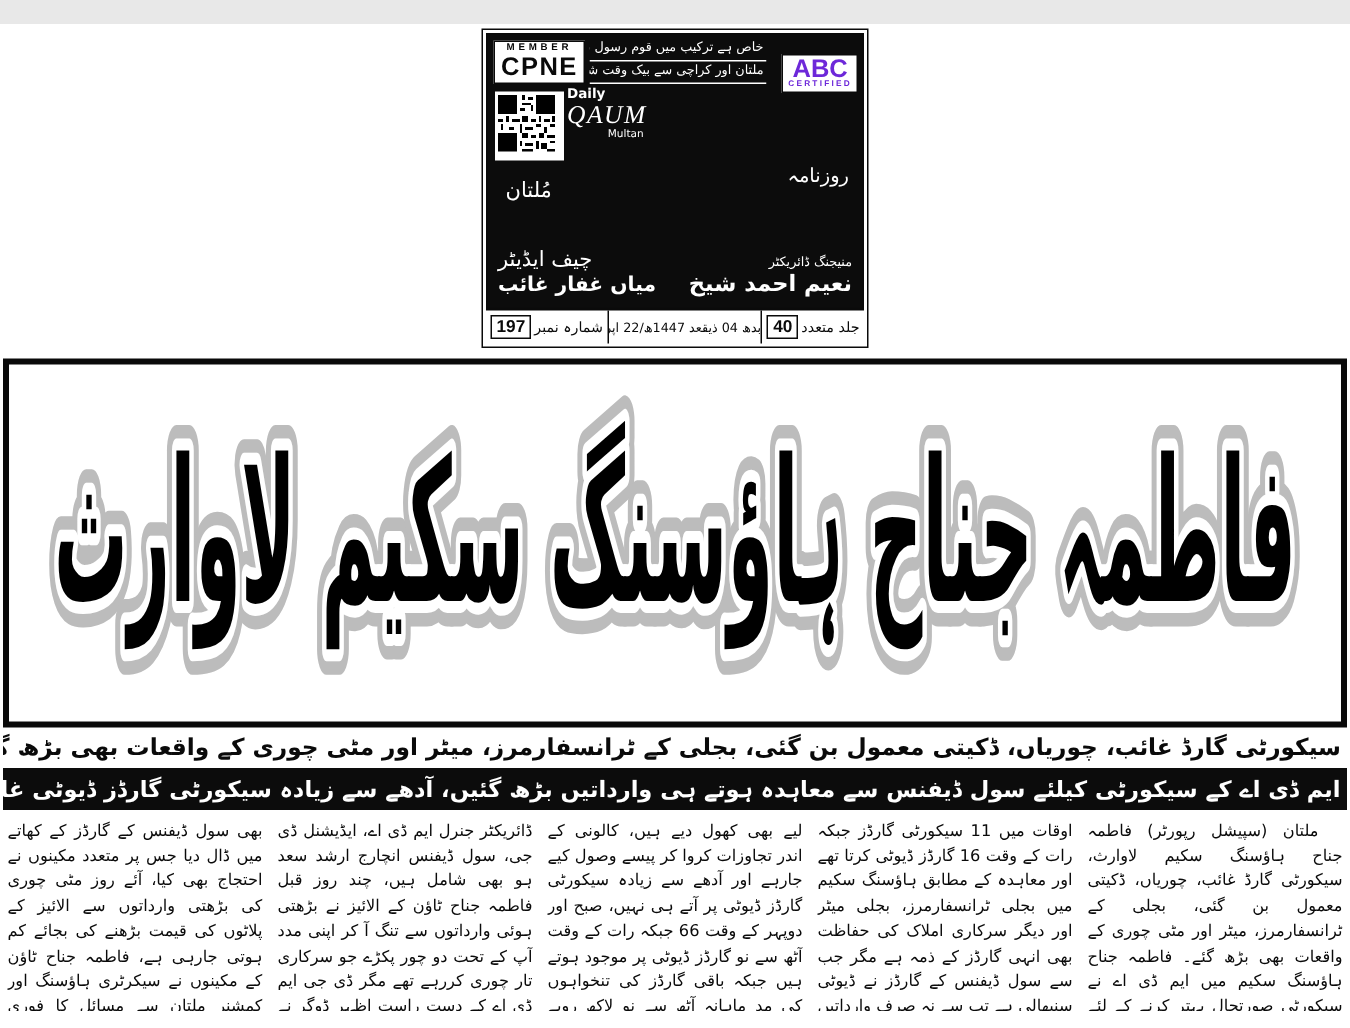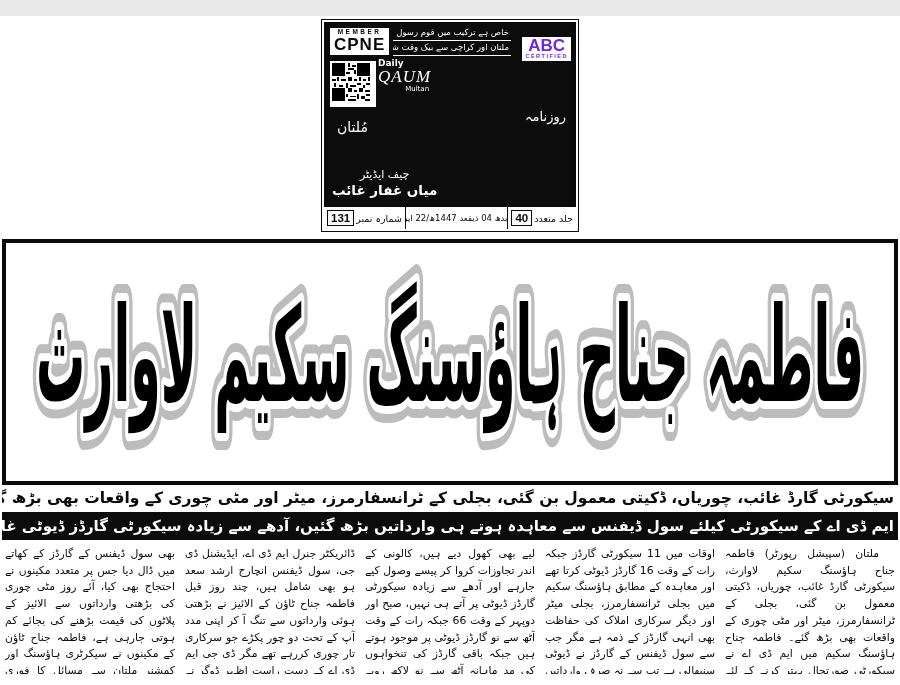--- a/index.html
+++ b/index.html
@@ -42,21 +42,21 @@
   .logo-ur{
     position:absolute;left:0;right:-6px;top:6px;text-align:center;direction:rtl;
     font-size:112px;font-weight:bold;line-height:1.25;letter-spacing:-4px;
     text-shadow:0 0 1px #fff;
   }
   .daily-ur{position:absolute;right:9px;top:86px;font-size:13px;direction:rtl;}
   .md-block{position:absolute;right:7px;bottom:6px;text-align:right;direction:rtl;line-height:1.25;}
   .md-block .t{font-size:8.5px;display:block;}
   .md-block .n{font-size:15px;font-weight:bold;display:block;}
   .ce-block{position:absolute;left:7px;bottom:6px;text-align:left;direction:rtl;line-height:1.25;}
-  .ce-block .t{font-size:11px;display:block;text-align:center;}
+  .ce-block .t{font-size:14px;display:block;}
   .ce-block .n{font-size:13.5px;font-weight:bold;display:block;}
   
   .datestrip{
     display:flex;direction:rtl;align-items:center;height:22px;background:#fff;color:#0a0a0a;
     border-top:1px solid #0a0a0a;font-size:9.5px;
   }
   .ds-cell{display:flex;align-items:center;gap:2px;padding:0 3px;height:100%;}
   .ds-cell.right{border-left:1px solid #0a0a0a;}
   .ds-cell.left{border-right:1px solid #0a0a0a;}
   .ds-label{white-space:nowrap;}
@@ -127,36 +127,40 @@
         <span class="d">Daily</span>
         <span class="q">QAUM</span>
         <span class="m">Multan</span>
       </div>
 
       <div class="city-ur">مُلتان</div>
 
 
       <div class="daily-ur">روزنامہ</div>
 
+      <div class="md-block">
+        <span class="t">منیجنگ ڈائریکٹر</span>
+        <span class="n">نعیم احمد شیخ</span>
+      </div>
 
       <div class="ce-block">
         <span class="t">چیف ایڈیٹر</span>
         <span class="n">میاں غفار غائب</span>
       </div>
     </div>
 
     <div class="datestrip">
       <div class="ds-cell right">
         <span class="ds-label">جلد متعدد</span>
         <span class="ds-num">40</span>
       </div>
       <div class="ds-mid">بدھ 04 ذیقعد 1447ھ/22 اپریل 09-2026ء صفحات 8 قیمت 30 روپے</div>
       <div class="ds-cell left">
         <span class="ds-label">شمارہ نمبر</span>
-        <span class="ds-num">131</span>
+        <span class="ds-num">197</span>
       </div>
     </div>
   </div>
 
   <div class="headline-box">
     <svg viewBox="0 0 890 238" preserveAspectRatio="none">
       <text class="hl-shadow" x="445" y="158" text-anchor="middle" font-size="132" font-family="DejaVu Sans, sans-serif" direction="rtl" textLength="830" lengthAdjust="spacingAndGlyphs">فاطمہ جناح ہاؤسنگ سکیم لاوارث</text>
       <text class="hl-mid" x="445" y="158" text-anchor="middle" font-size="132" font-family="DejaVu Sans, sans-serif" direction="rtl" textLength="830" lengthAdjust="spacingAndGlyphs">فاطمہ جناح ہاؤسنگ سکیم لاوارث</text>
       <text class="hl-front" x="445" y="158" text-anchor="middle" font-size="132" font-family="DejaVu Sans, sans-serif" direction="rtl" textLength="830" lengthAdjust="spacingAndGlyphs">فاطمہ جناح ہاؤسنگ سکیم لاوارث</text>
     </svg>

